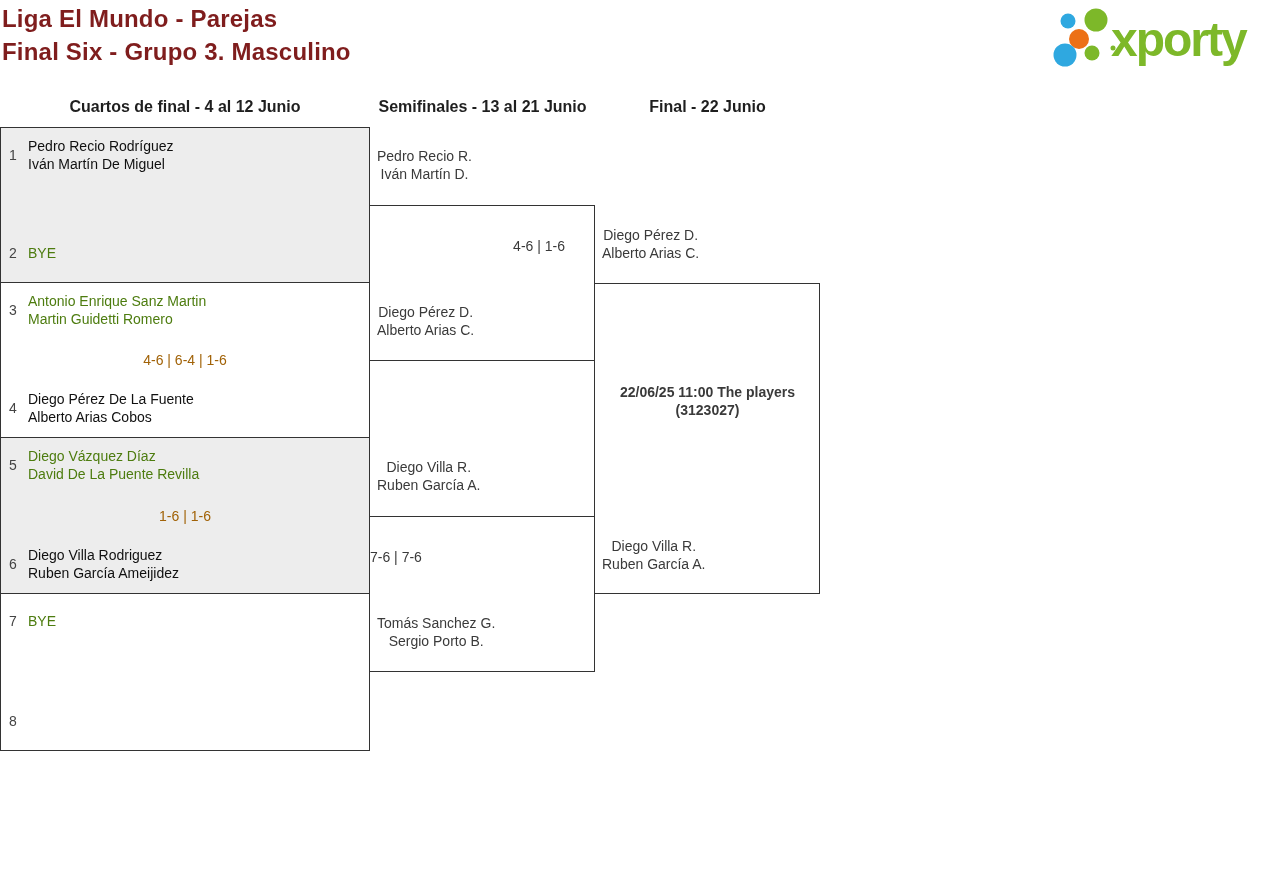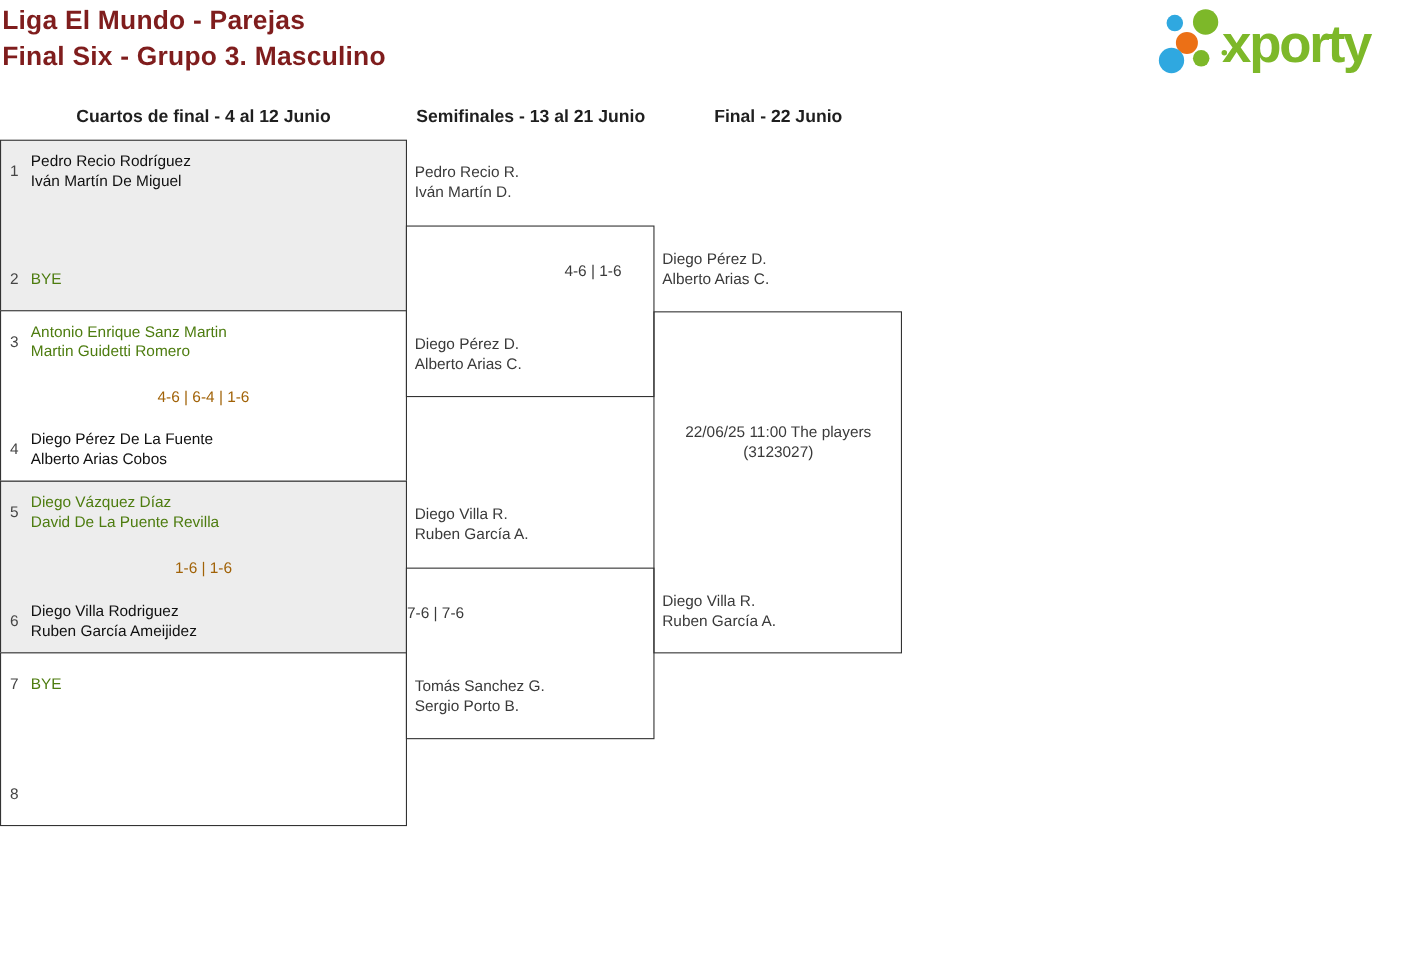--- a/index.html
+++ b/index.html
@@ -36,29 +36,29 @@
                  width:100%; text-align:center; font-size:14px; color:#a16207; }
 
   
   .sf-box, .final-box { position:absolute; border:1px solid #333; box-sizing:border-box; background:transparent; }
   .sf-box-0  { left:369px; width:226px; top:205px; height:156px; }
   .sf-box-1  { left:369px; width:226px; top:516px; height:156px; }
   .final-box { left:594px; width:226px; top:283px; height:311px; }
 
   
   .adv { position:absolute; font-size:14px; line-height:18px; color:#3a3a3a; }
-  .adv span { display:block; }
+  .adv span { display:block;text-align:center; }
   .sf0-t1 { left:377px; top:147px; }
   .sf0-sc { left:370px; width:183px; top:237px; text-align:right;margin-left:12px; }
   .sf0-t2 { left:377px; top:303px; }
   .sf1-t1 { left:377px; top:458px; }
   .sf1-sc { left:370px; width:225px; top:548px; text-align:left; }
   .sf1-t2 { left:377px; top:614px; }
   .f-t1   { left:602px; top:226px; }
-  .f-info { left:595px; width:225px; top:383px; text-align:center; }
+  .f-info { left:595px; width:225px; top:383px; text-align:center;font-weight:bold; }
   .f-t2   { left:602px; top:537px; }
 </style>
 </head>
 <body>
 
 <div class="stage">
 
   <div class="page-title">
     <div>Liga El Mundo - Parejas</div>
     <div>Final Six - Grupo 3. Masculino</div>

